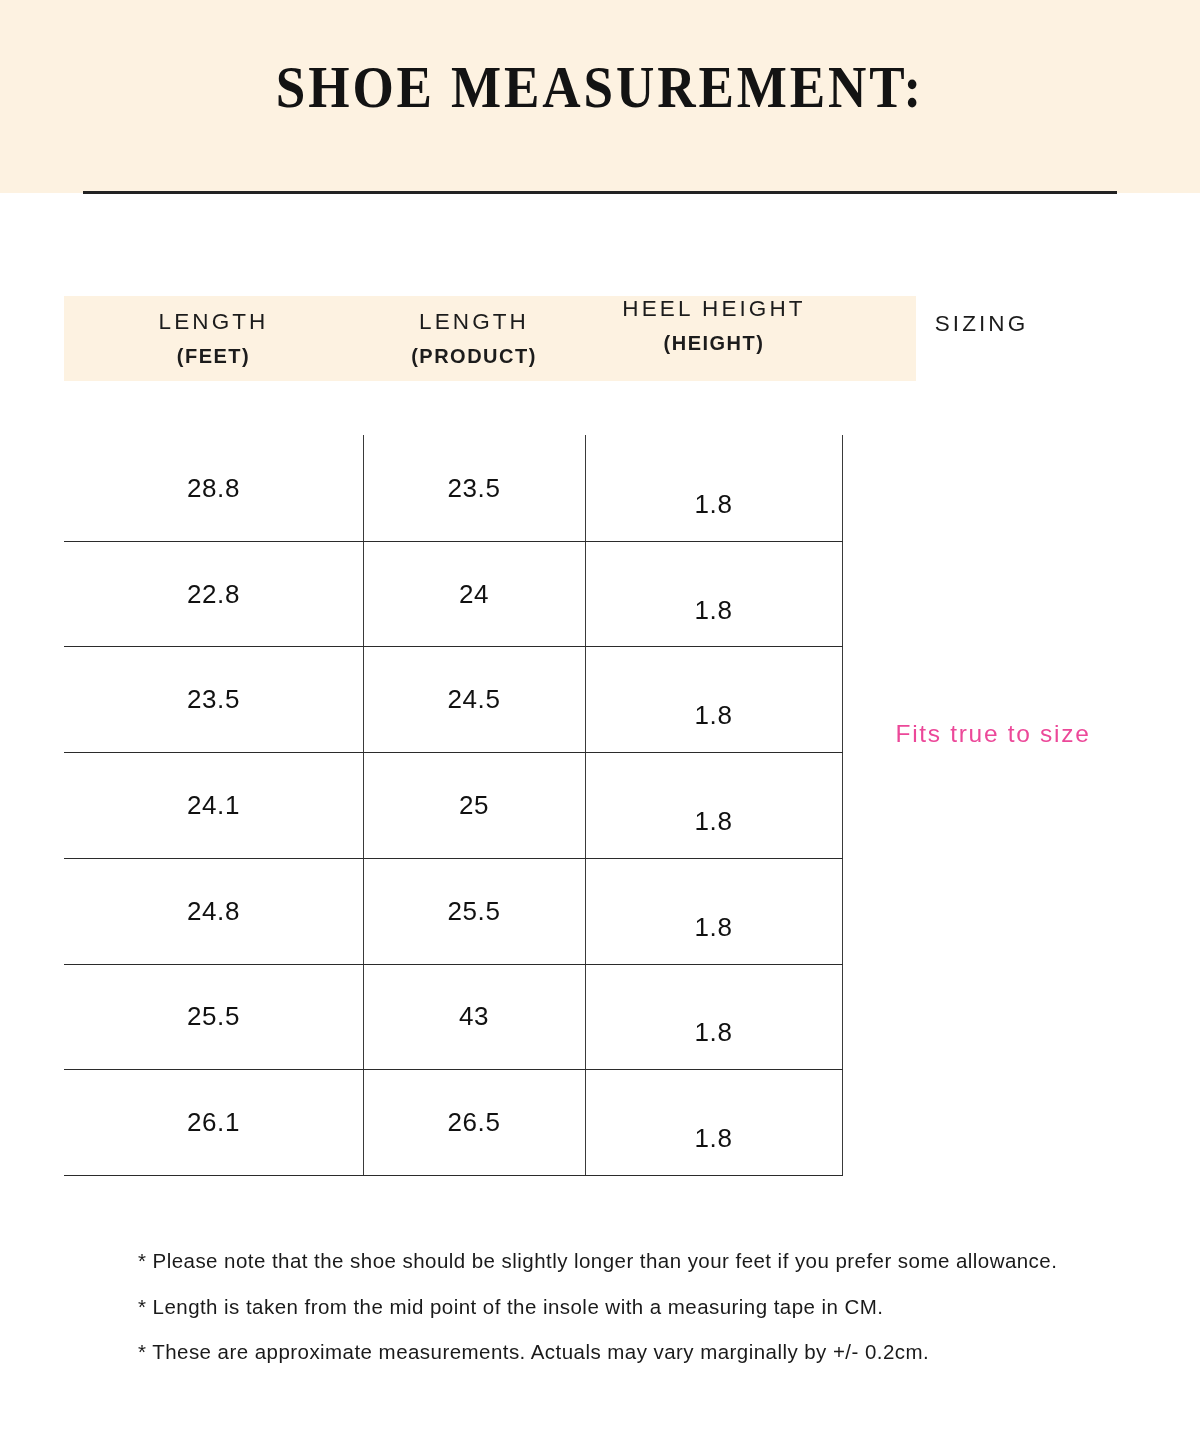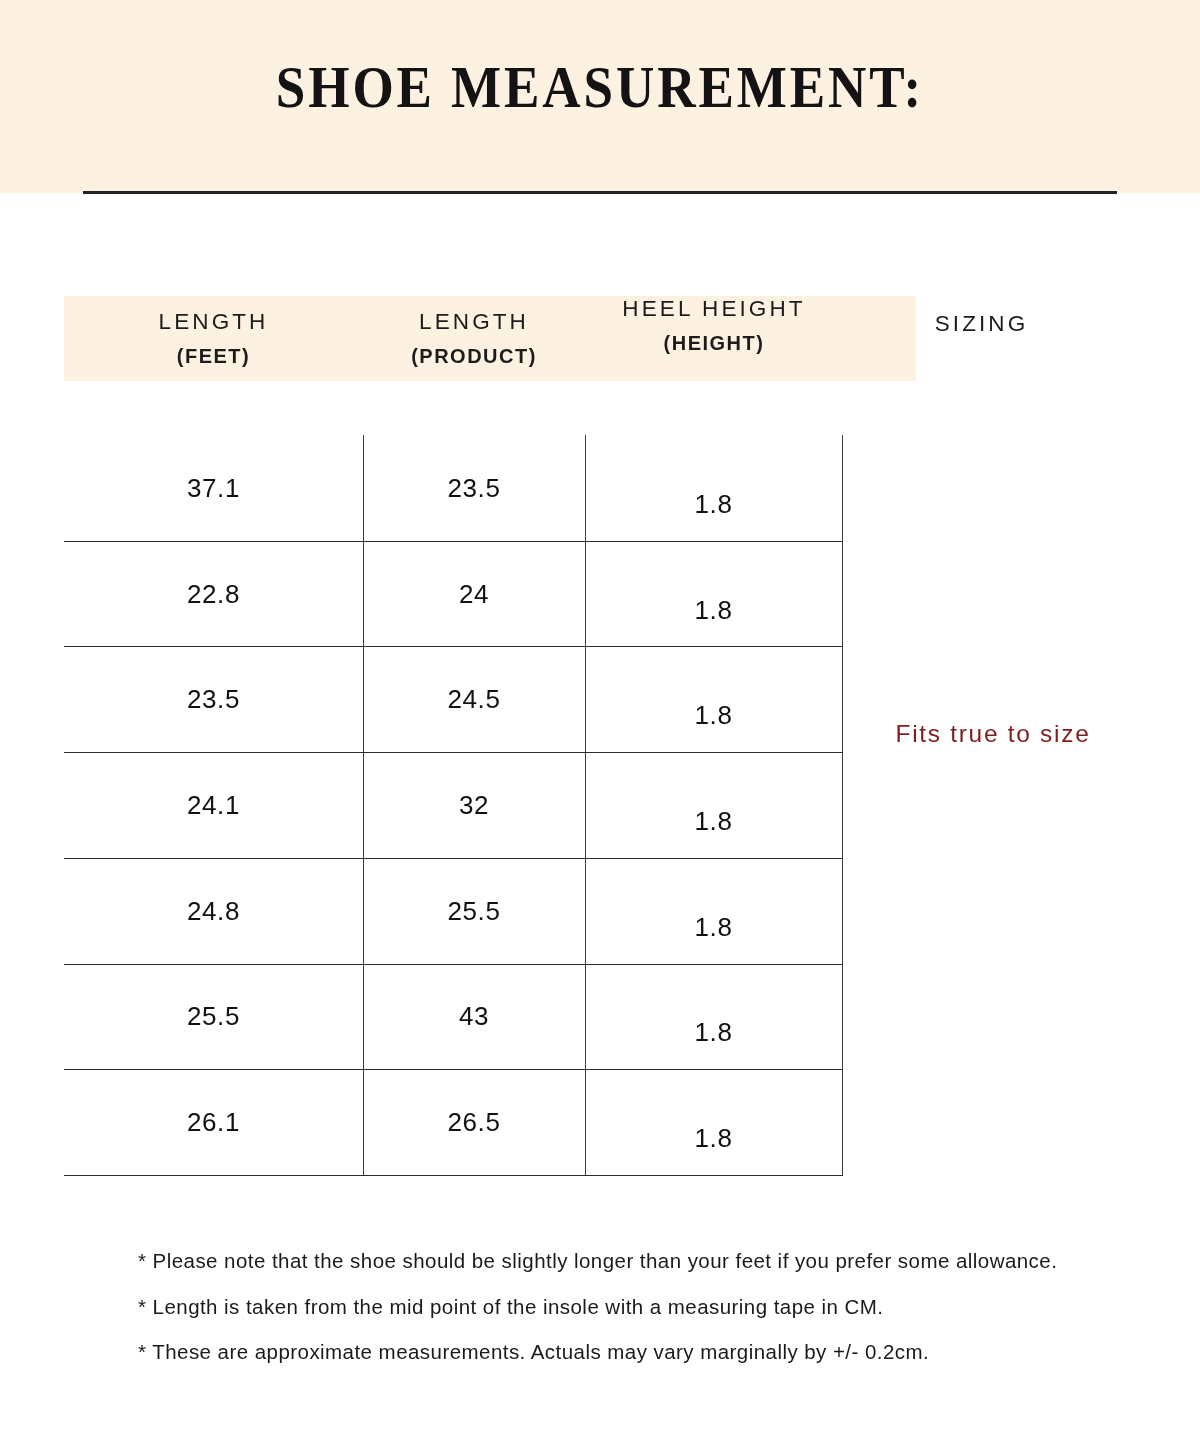--- a/index.html
+++ b/index.html
@@ -130,21 +130,21 @@
 
   
   .sizing-note {
     position: absolute;
     left: 843px;
     top: 722px;
     width: 300px;
     text-align: center;
     font-size: 24.5px;
     letter-spacing: 1.7px;
-    color: #7f1d1d;
+    color: #ec4899;
     white-space: nowrap;
     line-height: 1;
   }
 
   
   .notes {
     position: absolute;
     left: 138px;
     top: 1251px;
     width: 1000px;
@@ -180,34 +180,34 @@
   </div>
   <div class="th th-sizing">
     <div class="th-main">SIZING</div>
   </div>
 </div>
 
 <div class="grid" id="grid">
   <div class="vline v1"></div>
   <div class="vline v2"></div>
   <div class="vline v3"></div>
-<div class="cell col-feet" style="top: 39.8571px;">37.1</div>
+<div class="cell col-feet" style="top: 39.8571px;">28.8</div>
     <div class="cell col-prod" style="top: 39.8571px;">23.5</div>
     <div class="cell col-heel" style="top: 55.8571px;">1.8</div>
     <div class="hline" style="top: 105.714px;"></div>
     <div class="cell col-feet" style="top: 145.571px;">22.8</div>
     <div class="cell col-prod" style="top: 145.571px;">24</div>
     <div class="cell col-heel" style="top: 161.571px;">1.8</div>
     <div class="hline" style="top: 211.429px;"></div>
     <div class="cell col-feet" style="top: 251.286px;">23.5</div>
     <div class="cell col-prod" style="top: 251.286px;">24.5</div>
     <div class="cell col-heel" style="top: 267.286px;">1.8</div>
     <div class="hline" style="top: 317.143px;"></div>
     <div class="cell col-feet" style="top: 357px;">24.1</div>
-    <div class="cell col-prod" style="top: 357px;">32</div>
+    <div class="cell col-prod" style="top: 357px;">25</div>
     <div class="cell col-heel" style="top: 373px;">1.8</div>
     <div class="hline" style="top: 422.857px;"></div>
     <div class="cell col-feet" style="top: 462.714px;">24.8</div>
     <div class="cell col-prod" style="top: 462.714px;">25.5</div>
     <div class="cell col-heel" style="top: 478.714px;">1.8</div>
     <div class="hline" style="top: 528.571px;"></div>
     <div class="cell col-feet" style="top: 568.429px;">25.5</div>
     <div class="cell col-prod" style="top: 568.429px;">43</div>
     <div class="cell col-heel" style="top: 584.429px;">1.8</div>
     <div class="hline" style="top: 634.286px;"></div>

